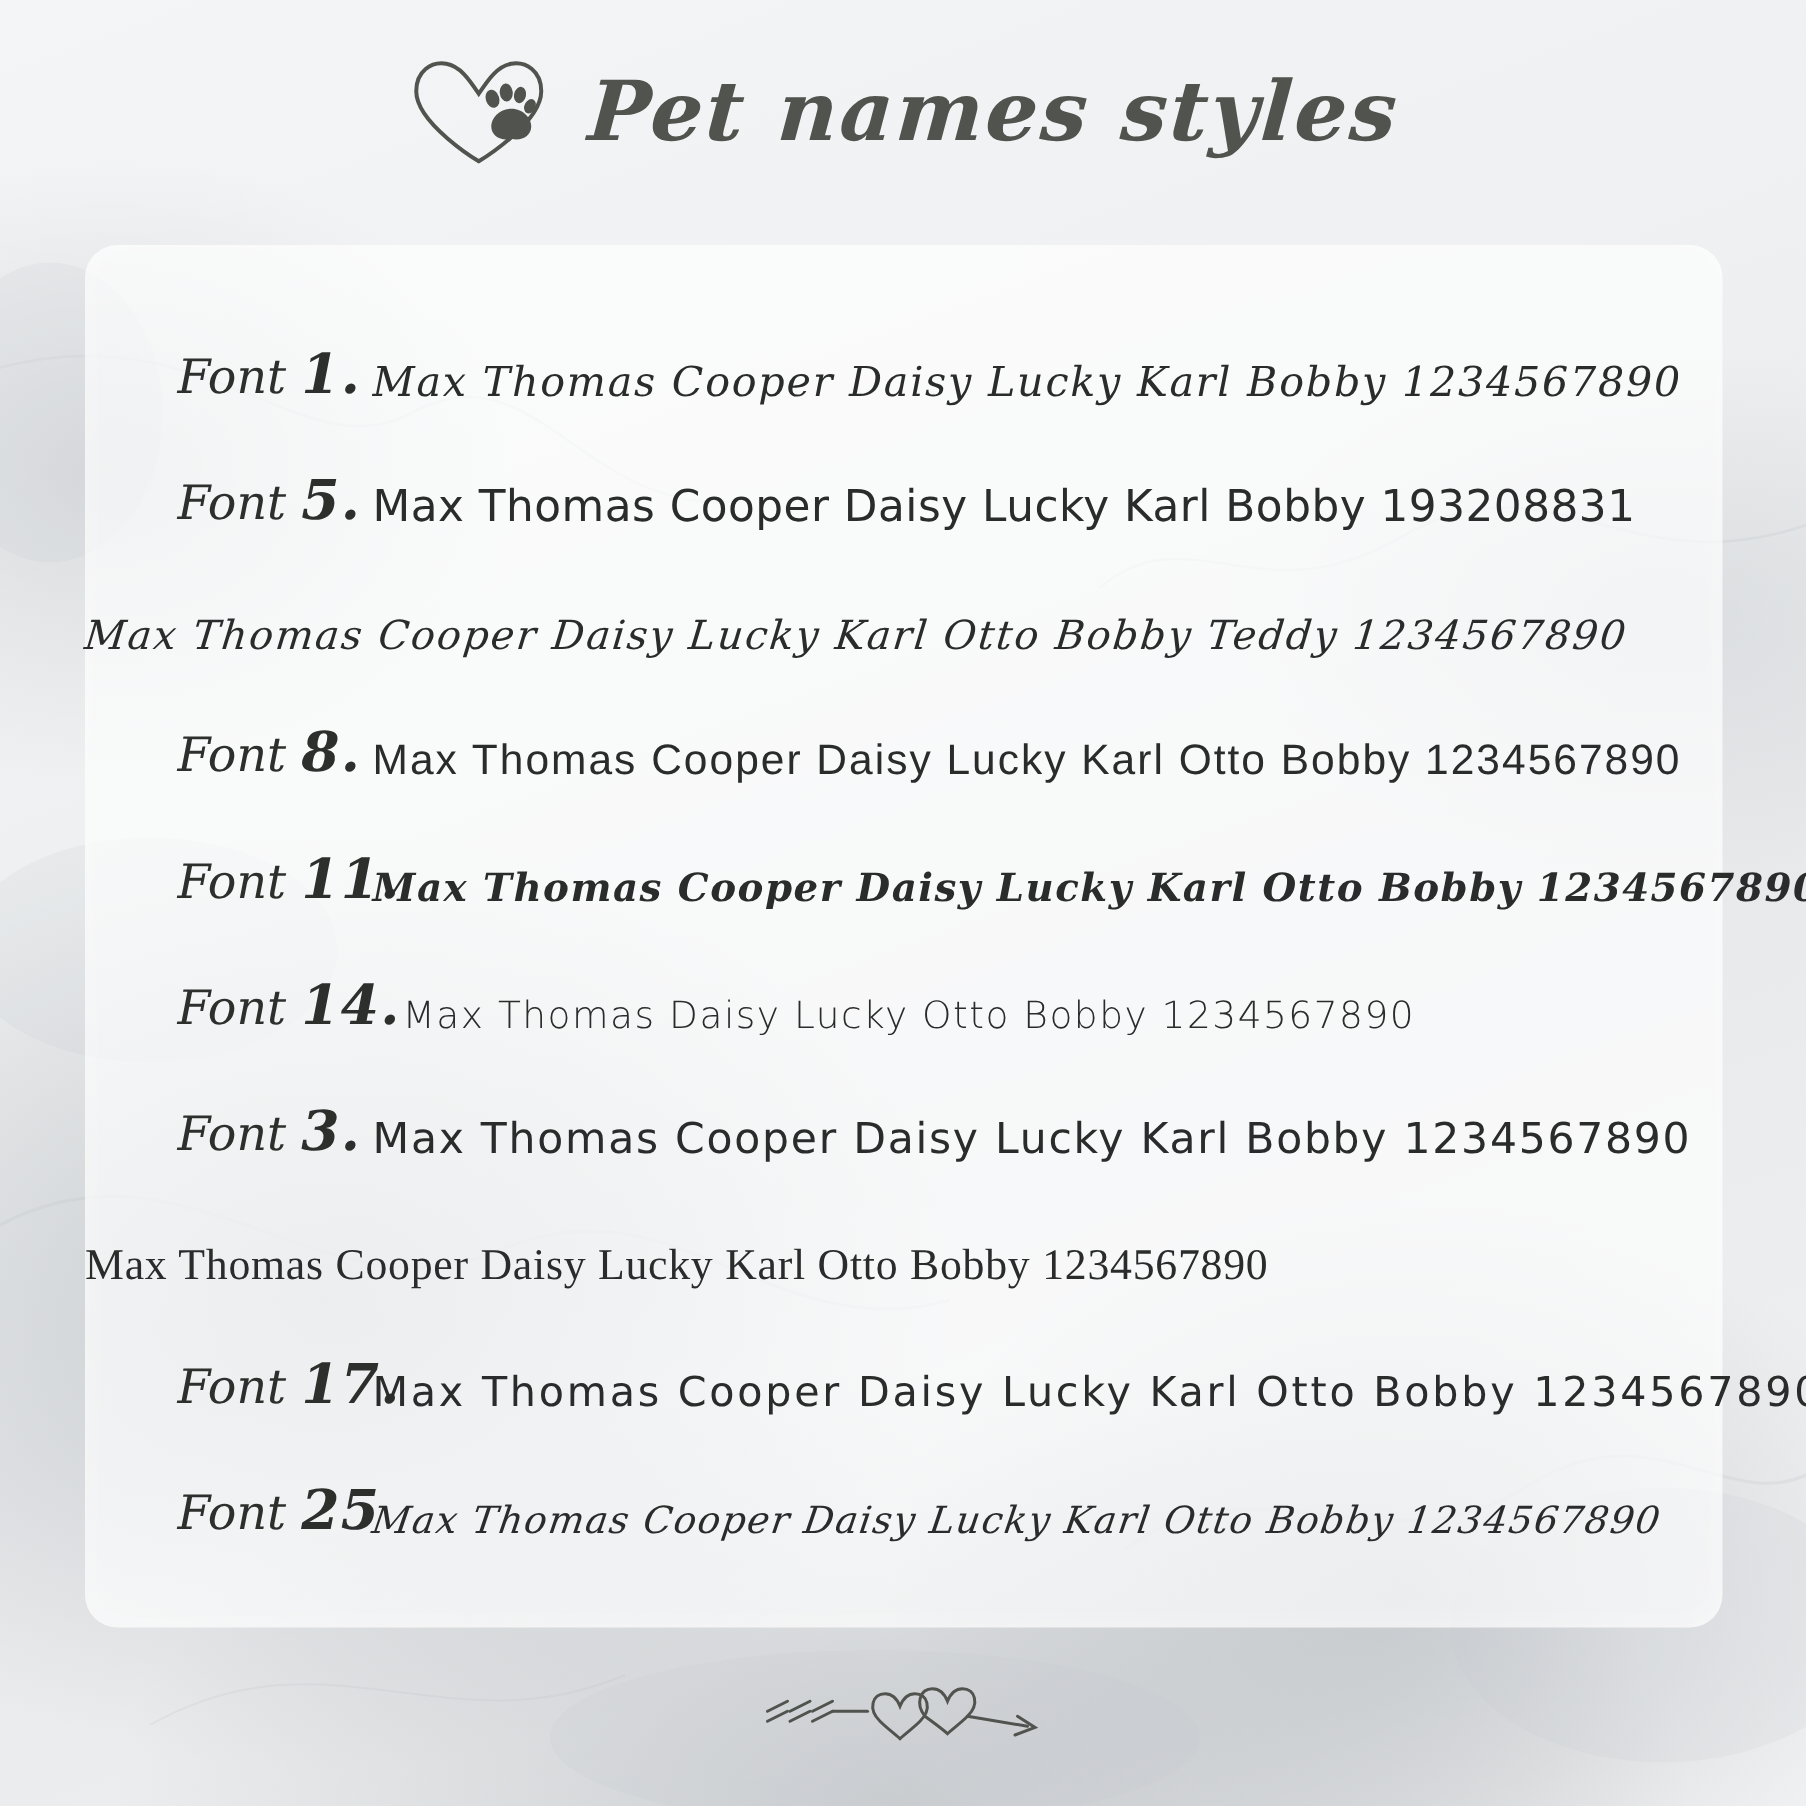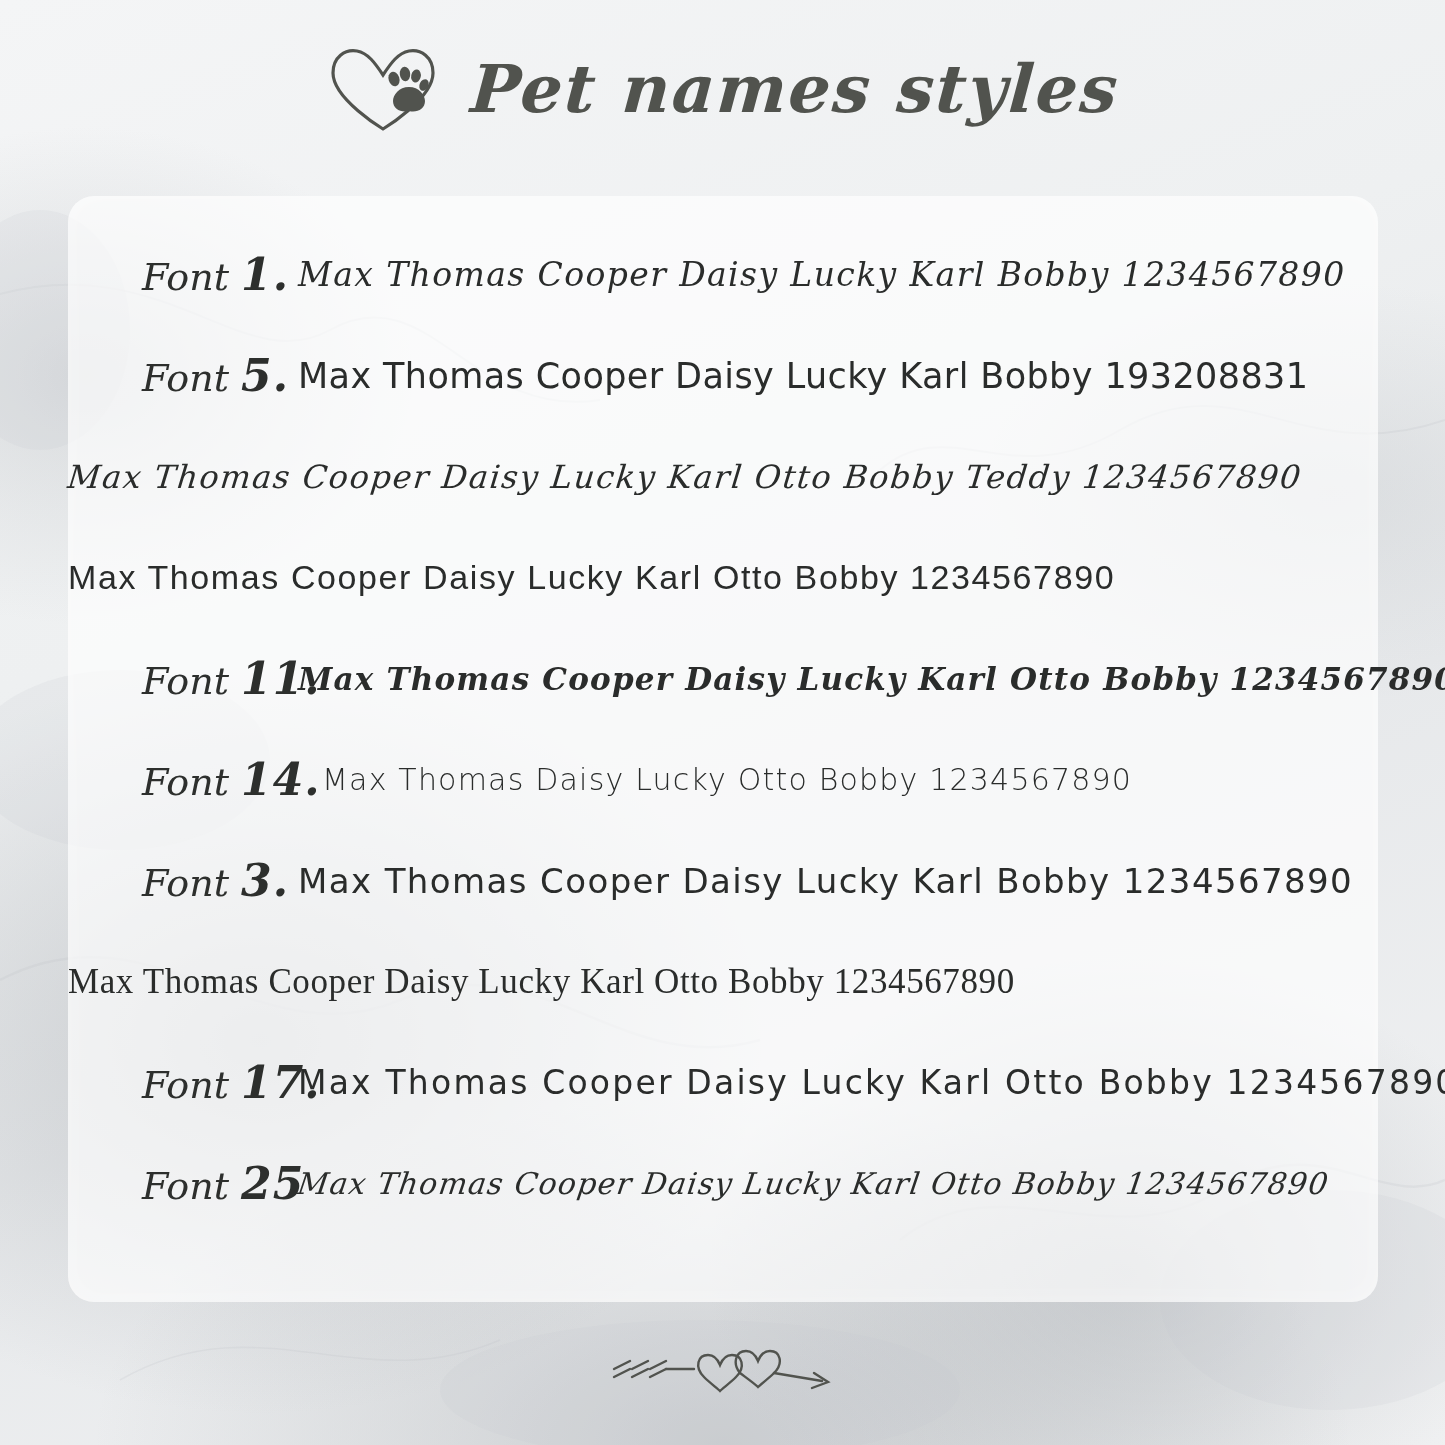--- a/index.html
+++ b/index.html
@@ -77,21 +77,21 @@
   .rows {
     position: absolute;
     left: 0;
     top: 28px;
     width: 100%;
     padding: 0;
   }
 
   .row {
     display: flex;
-    align-items: center;
+    align-items: flex-end;
     height: 101px;
   }
   .row-label {
     flex: none;
     width: 230px;
     padding-left: 74px;
     box-sizing: border-box;
     font-family: "DejaVu Serif", serif;
     font-style: italic;
     font-size: 38px;
@@ -184,20 +184,24 @@
           <span class="num">5.</span>
         </div>
         <div class="row-sample f5">Max Thomas Cooper Daisy Lucky Karl  Bobby 193208831</div>
       </div>
 
       <div class="row">
         <div class="row-sample f7">Max Thomas Cooper Daisy Lucky Karl Otto Bobby Teddy 1234567890</div>
       </div>
 
       <div class="row">
+        <div class="row-label">
+          <span>Font</span>
+          <span class="num">8.</span>
+        </div>
         <div class="row-sample f8">Max Thomas Cooper Daisy Lucky Karl Otto Bobby 1234567890</div>
       </div>
 
       <div class="row">
         <div class="row-label">
           <span>Font</span>
           <span class="num">11.</span>
         </div>
         <div class="row-sample f10">Max Thomas Cooper Daisy Lucky Karl Otto Bobby 1234567890</div>
       </div>

